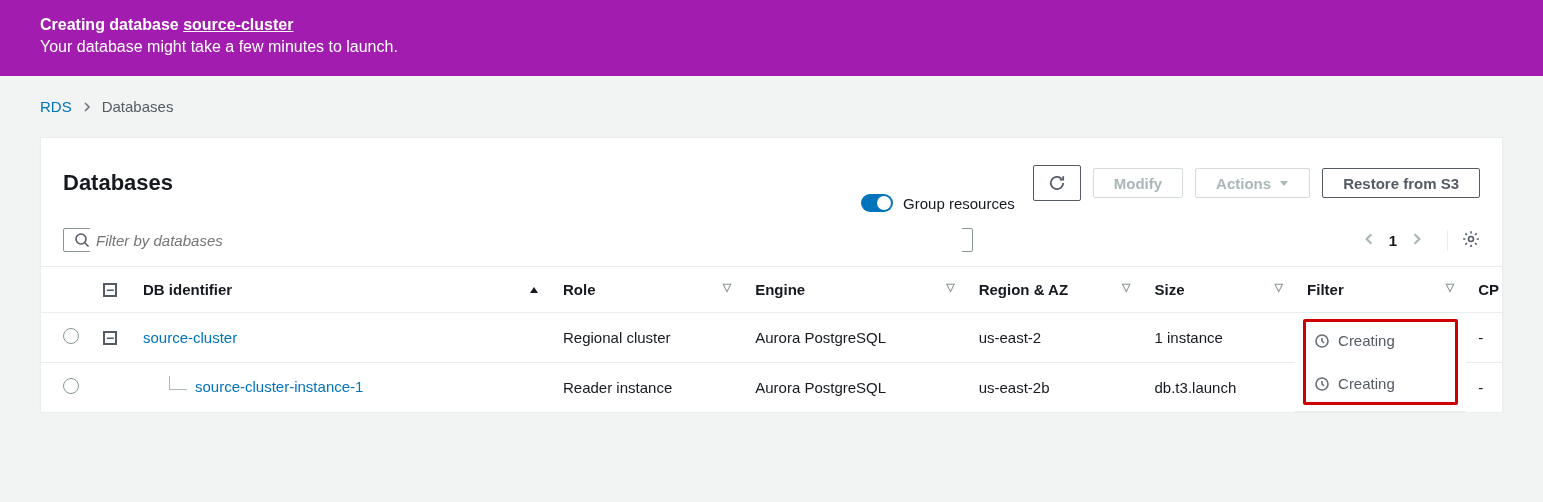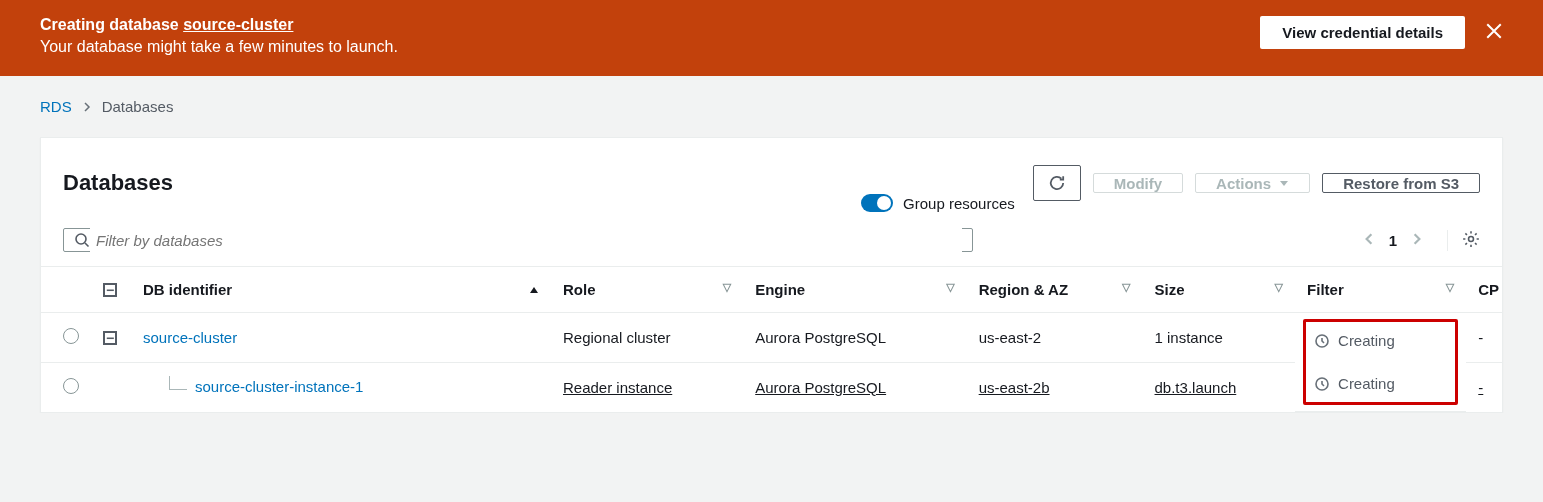--- a/index.html
+++ b/index.html
@@ -1,18 +1,18 @@
 <!DOCTYPE html>
 <html><head>
 <meta charset="utf-8">
 <style>
   * { box-sizing: border-box; margin: 0; padding: 0; }
   body { font-family: "Amazon Ember", "Helvetica Neue", Arial, sans-serif; font-size: 14px; color: #16191f; background: #f2f3f3; }
   
-  .notification-bar { background: #c2410c; color: #fff; padding: 16px 40px 20px 40px; display: flex; align-items: flex-start; justify-content: space-between; }
+  .notification-bar { background: #a21caf; color: #fff; padding: 16px 40px 20px 40px; display: flex; align-items: flex-start; justify-content: space-between; }
   .notification-left { display: flex; gap: 12px; align-items: flex-start; }
   .notification-content { }
   .notification-title { font-weight: 700; font-size: 16px; }
   .notification-title a { color: #fff; text-decoration: underline; }
   .notification-sub { font-size: 16px; margin-top: 4px; }
   .notification-right { display: flex; align-items: center; gap: 20px; }
   .view-creds-btn { background: #fff; color: #16191f; border: none; padding: 8px 22px; font-size: 15px; font-weight: 700; cursor: pointer; border-radius: 2px; }
   .close-x { color: #fff; font-size: 22px; cursor: pointer; font-weight: 300; }
   
   .breadcrumb { padding: 22px 40px; font-size: 15px; display: flex; align-items: center; gap: 10px; }
@@ -24,37 +24,37 @@
   .panel-header { display: flex; align-items: center; justify-content: space-between; padding: 16px 22px 12px 22px; }
   .panel-title { font-size: 22px; font-weight: 700; }
   .panel-actions { display: flex; align-items: center; gap: 12px; }
   
   .toggle-group { display: flex; align-items: center; gap: 10px; margin-right: 6px; margin-top: 40px; }
   .toggle { width: 32px; height: 18px; background: #0073bb; border-radius: 10px; position: relative; cursor: pointer; }
   .toggle::after { content: ""; position: absolute; right: 2px; top: 2px; width: 14px; height: 14px; background: #fff; border-radius: 50%; }
   .toggle-label { font-size: 15px; }
   
   .icon-btn { border: 1px solid #545b64; background: #fff; padding: 6px 14px; cursor: pointer; border-radius: 2px; display: flex; align-items: center; justify-content: center; height: 36px; }
-  .btn { border: 1px solid #545b64; background: #fff; color: #545b64; padding: 8px 20px; font-size: 15px; font-weight: 700; cursor: pointer; border-radius: 2px; height: 20px; display: flex; align-items: center; gap: 8px; }
+  .btn { border: 1px solid #545b64; background: #fff; color: #545b64; padding: 8px 20px; font-size: 15px; font-weight: 700; cursor: pointer; border-radius: 2px; height: 30px; display: flex; align-items: center; gap: 8px; }
   .btn.disabled { border-color: #d5dbdb; color: #aab7b8; cursor: not-allowed; }
   .btn.primary { background: #ec7211; border-color: #ec7211; color: #fff; }
   
   .filter-row { display: flex; align-items: center; justify-content: space-between; padding: 4px 22px 14px 22px; gap: 14px; }
   .filter-input-wrap { flex: 1; max-width: 910px; border: 1px solid #879596; border-radius: 2px; display: flex; align-items: center; padding: 0 10px; height: 24px; }
   .filter-input-wrap input { border: none; outline: none; flex: 1; font-size: 15px; padding: 6px; font-style: italic; color: #687078; }
   .pager { display: flex; align-items: center; gap: 14px; }
   .pager-arrow { color: #aab7b8; cursor: pointer; }
   .pager-num { font-weight: 700; font-size: 15px; }
   .gear { color: #545b64; cursor: pointer; margin-left: 10px; padding-left: 14px; border-left: 1px solid #eaeded; }
   
   .table-wrap { overflow-x: auto; border-top: 1px solid #eaeded; }
   .db-table { width: 100%; border-collapse: collapse; min-width: 1490px; }
   .db-table th { text-align: left; font-weight: 700; padding: 14px 12px; border-bottom: 1px solid #eaeded; font-size: 15px; position: relative; }
   .db-table td { padding: 14px 12px; border-bottom: 1px solid #eaeded; font-size: 15px; color: #16191f; }
-  .db-table tr:last-child td { border-bottom: none; text-decoration: underline; }
+  .db-table tr:last-child td { border-bottom: none; }
   .col-select { width: 50px; padding-left: 22px !important; }
   .col-expand { width: 40px; }
   .col-id { width: 420px; }
   .filter-tri { color: #879596; font-size: 11px; float: right; }
   
   .radio { width: 16px; height: 16px; border: 1px solid #879596; border-radius: 50%; display: inline-block; cursor: pointer; }
   .expand-box { width: 14px; height: 14px; border: 2px solid #545b64; display: inline-flex; align-items: center; justify-content: center; font-size: 14px; line-height: 0; cursor: pointer; color:#545b64; font-weight:700; }
   .tree-line { display: inline-block; border-left: 1px solid #aab7b8; border-bottom: 1px solid #aab7b8; width: 18px; height: 14px; margin-right: 8px; margin-left: 6px; position: relative; top: -3px; }
   .link { color: #0073bb; text-decoration: none; cursor: pointer; }
   .indent { padding-left: 20px; display: inline-flex; align-items: center; }
@@ -70,28 +70,20 @@
 <body>
 
 <div class="notification-bar">
   <div class="notification-left">
     <div class="notification-content">
       <div class="notification-title">
         <span>Creating database </span><a href="#">source-cluster</a>
       </div>
       <div class="notification-sub">Your database might take a few minutes to launch.</div>
     </div>
-  </div>
-  <div class="notification-right">
-    <button class="view-creds-btn">View credential details</button>
-    <span class="close-x">
-      <svg width="18" height="18" viewBox="0 0 16 16" stroke="#fff" stroke-width="1.8" fill="none">
-          <path d="M2 2 L14 14 M14 2 L2 14"></path>
-        </svg>
-    </span>
   </div>
 </div>
 
 <div class="breadcrumb">
   <a href="#">RDS</a>
   <span class="breadcrumb-sep">
     <svg width="10" height="10" viewBox="0 0 10 10" stroke="#687078" stroke-width="1.5" fill="none">
         <path d="M3 1 L7 5 L3 9"></path>
       </svg>
   </span>

